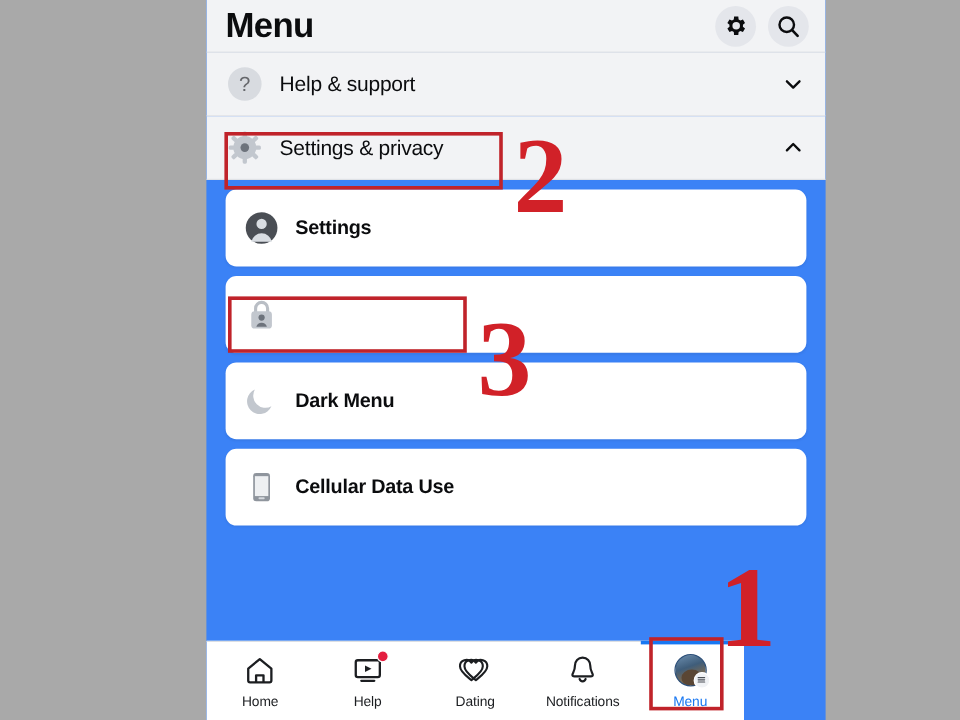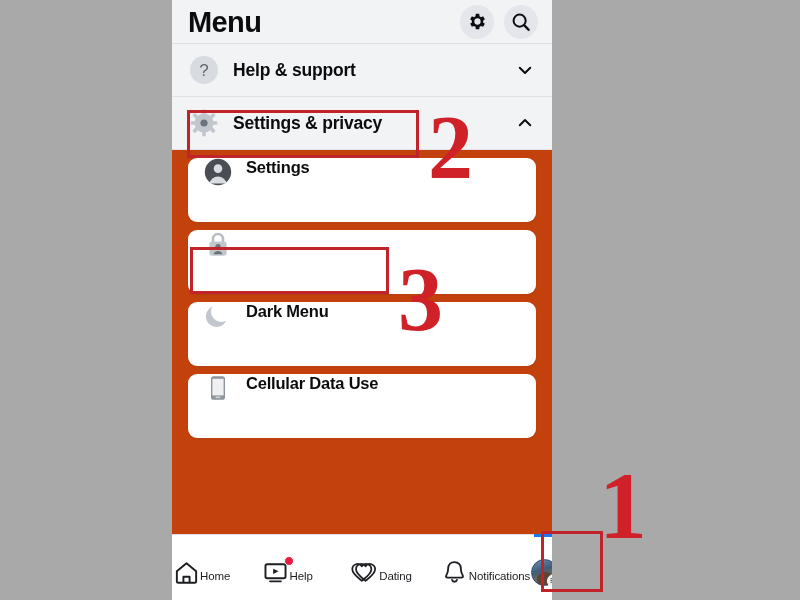--- a/index.html
+++ b/index.html
@@ -7,22 +7,22 @@
     width: 800px; height: 600px;
     overflow: hidden;
     font-family: "Liberation Sans", sans-serif;
   }
   body { background: #a9a9a9; position: relative; }
 
   
   #phone {
     position: absolute;
     left: 172px; top: 0;
-    width: 380px; height: 600px;
-    background: #c2410c;
+    width: 516px; height: 600px;
+    background: #3b82f6;
     overflow: hidden;
   }
 
   
   #header {
     position: relative;
     height: 44px;
     background: #f2f3f5;
     display: flex;
     align-items: center;
@@ -48,42 +48,42 @@
   .group-row {
     height: 53px;
     background: #f2f3f5;
     display: flex; align-items: center;
     padding: 0 18px 0 17px;
     position: relative;
     border-bottom: 1px solid #e0e2e6;
   }
   .group-row .g-icon { width: 30px; height: 30px; flex: 0 0 30px; margin-right: 14px; }
   .group-row .g-label {
-    font-size: 17.5px; font-weight: bold; color: #0b0c0e;
+    font-size: 17.5px; font-weight: normal; color: #0b0c0e;
     letter-spacing: -0.2px;
   }
   .chev { margin-left: auto; width: 18px; height: 18px; }
 
   
   #sp-highlight {
     position: absolute;
     left: 187px; top: 110px;
     width: 232px; height: 48px;
     border: 3px solid #c0232a;
     z-index: 40;
     pointer-events: none;
   }
 
   
   #card-list { padding: 8px 16px 0 16px; }
   .card {
     background: #ffffff;
     border-radius: 9px;
     height: 64px;
-    display: flex; 
+    display: flex; align-items: center;
     padding: 0 16px;
     margin-bottom: 8px;
     box-shadow: 0 1px 2px rgba(0,0,0,0.06);
     position: relative;
   }
   .card .c-icon { width: 28px; height: 28px; flex: 0 0 28px; margin-right: 14px; }
   .card .c-label {
     font-size: 16.5px; font-weight: bold; color: #0b0c0e;
     letter-spacing: -0.2px;
   }
@@ -105,21 +105,21 @@
     width: 448px; height: 66px;
     background: #ffffff;
     border-top: 1px solid #dcdfe3;
     display: flex;
     align-items: flex-start;
     z-index: 20;
   }
   .nav-item {
     flex: 1;
     height: 100%;
-    display: flex; flex-direction: row;
+    display: flex; flex-direction: column;
     align-items: center; justify-content: flex-start;
     padding-top: 9px;
     position: relative;
   }
   .nav-icon-wrap { position: relative; width: 28px; height: 28px; display:flex; align-items:center; justify-content:center;}
   .nav-label {
     margin-top: 7px;
     font-size: 11.5px;
     color: #1c1e21;
     letter-spacing: -0.1px;

